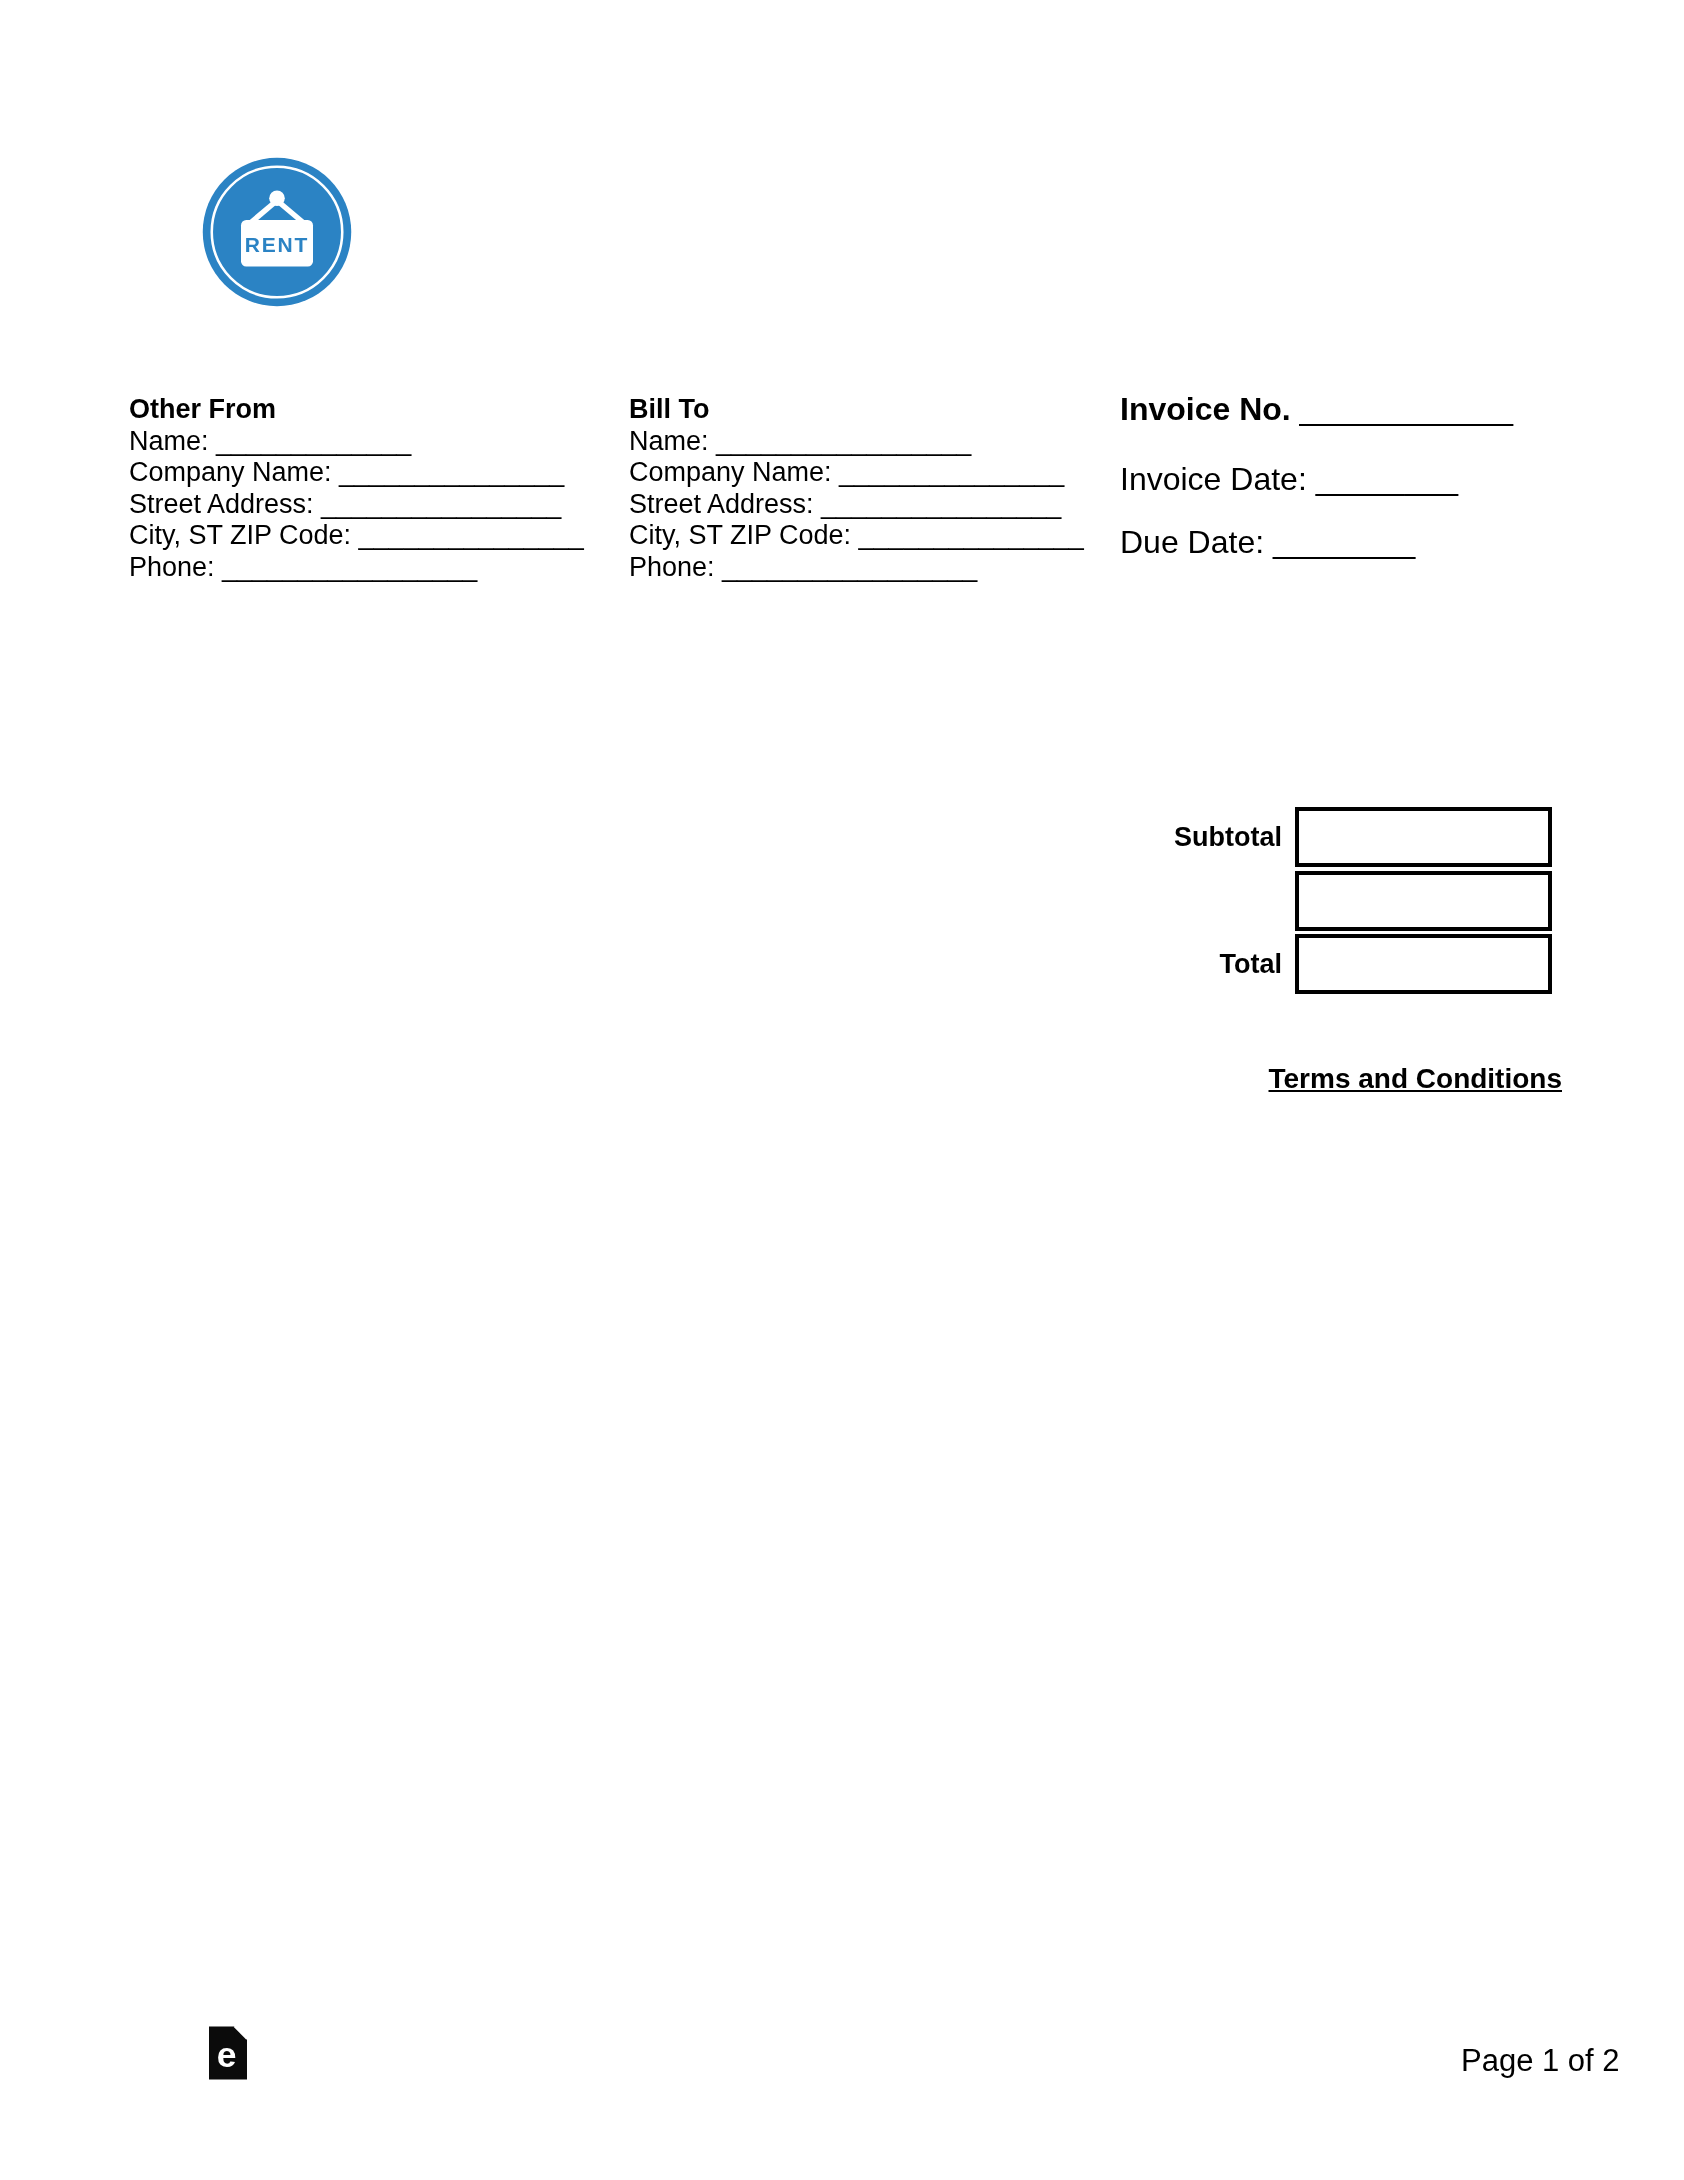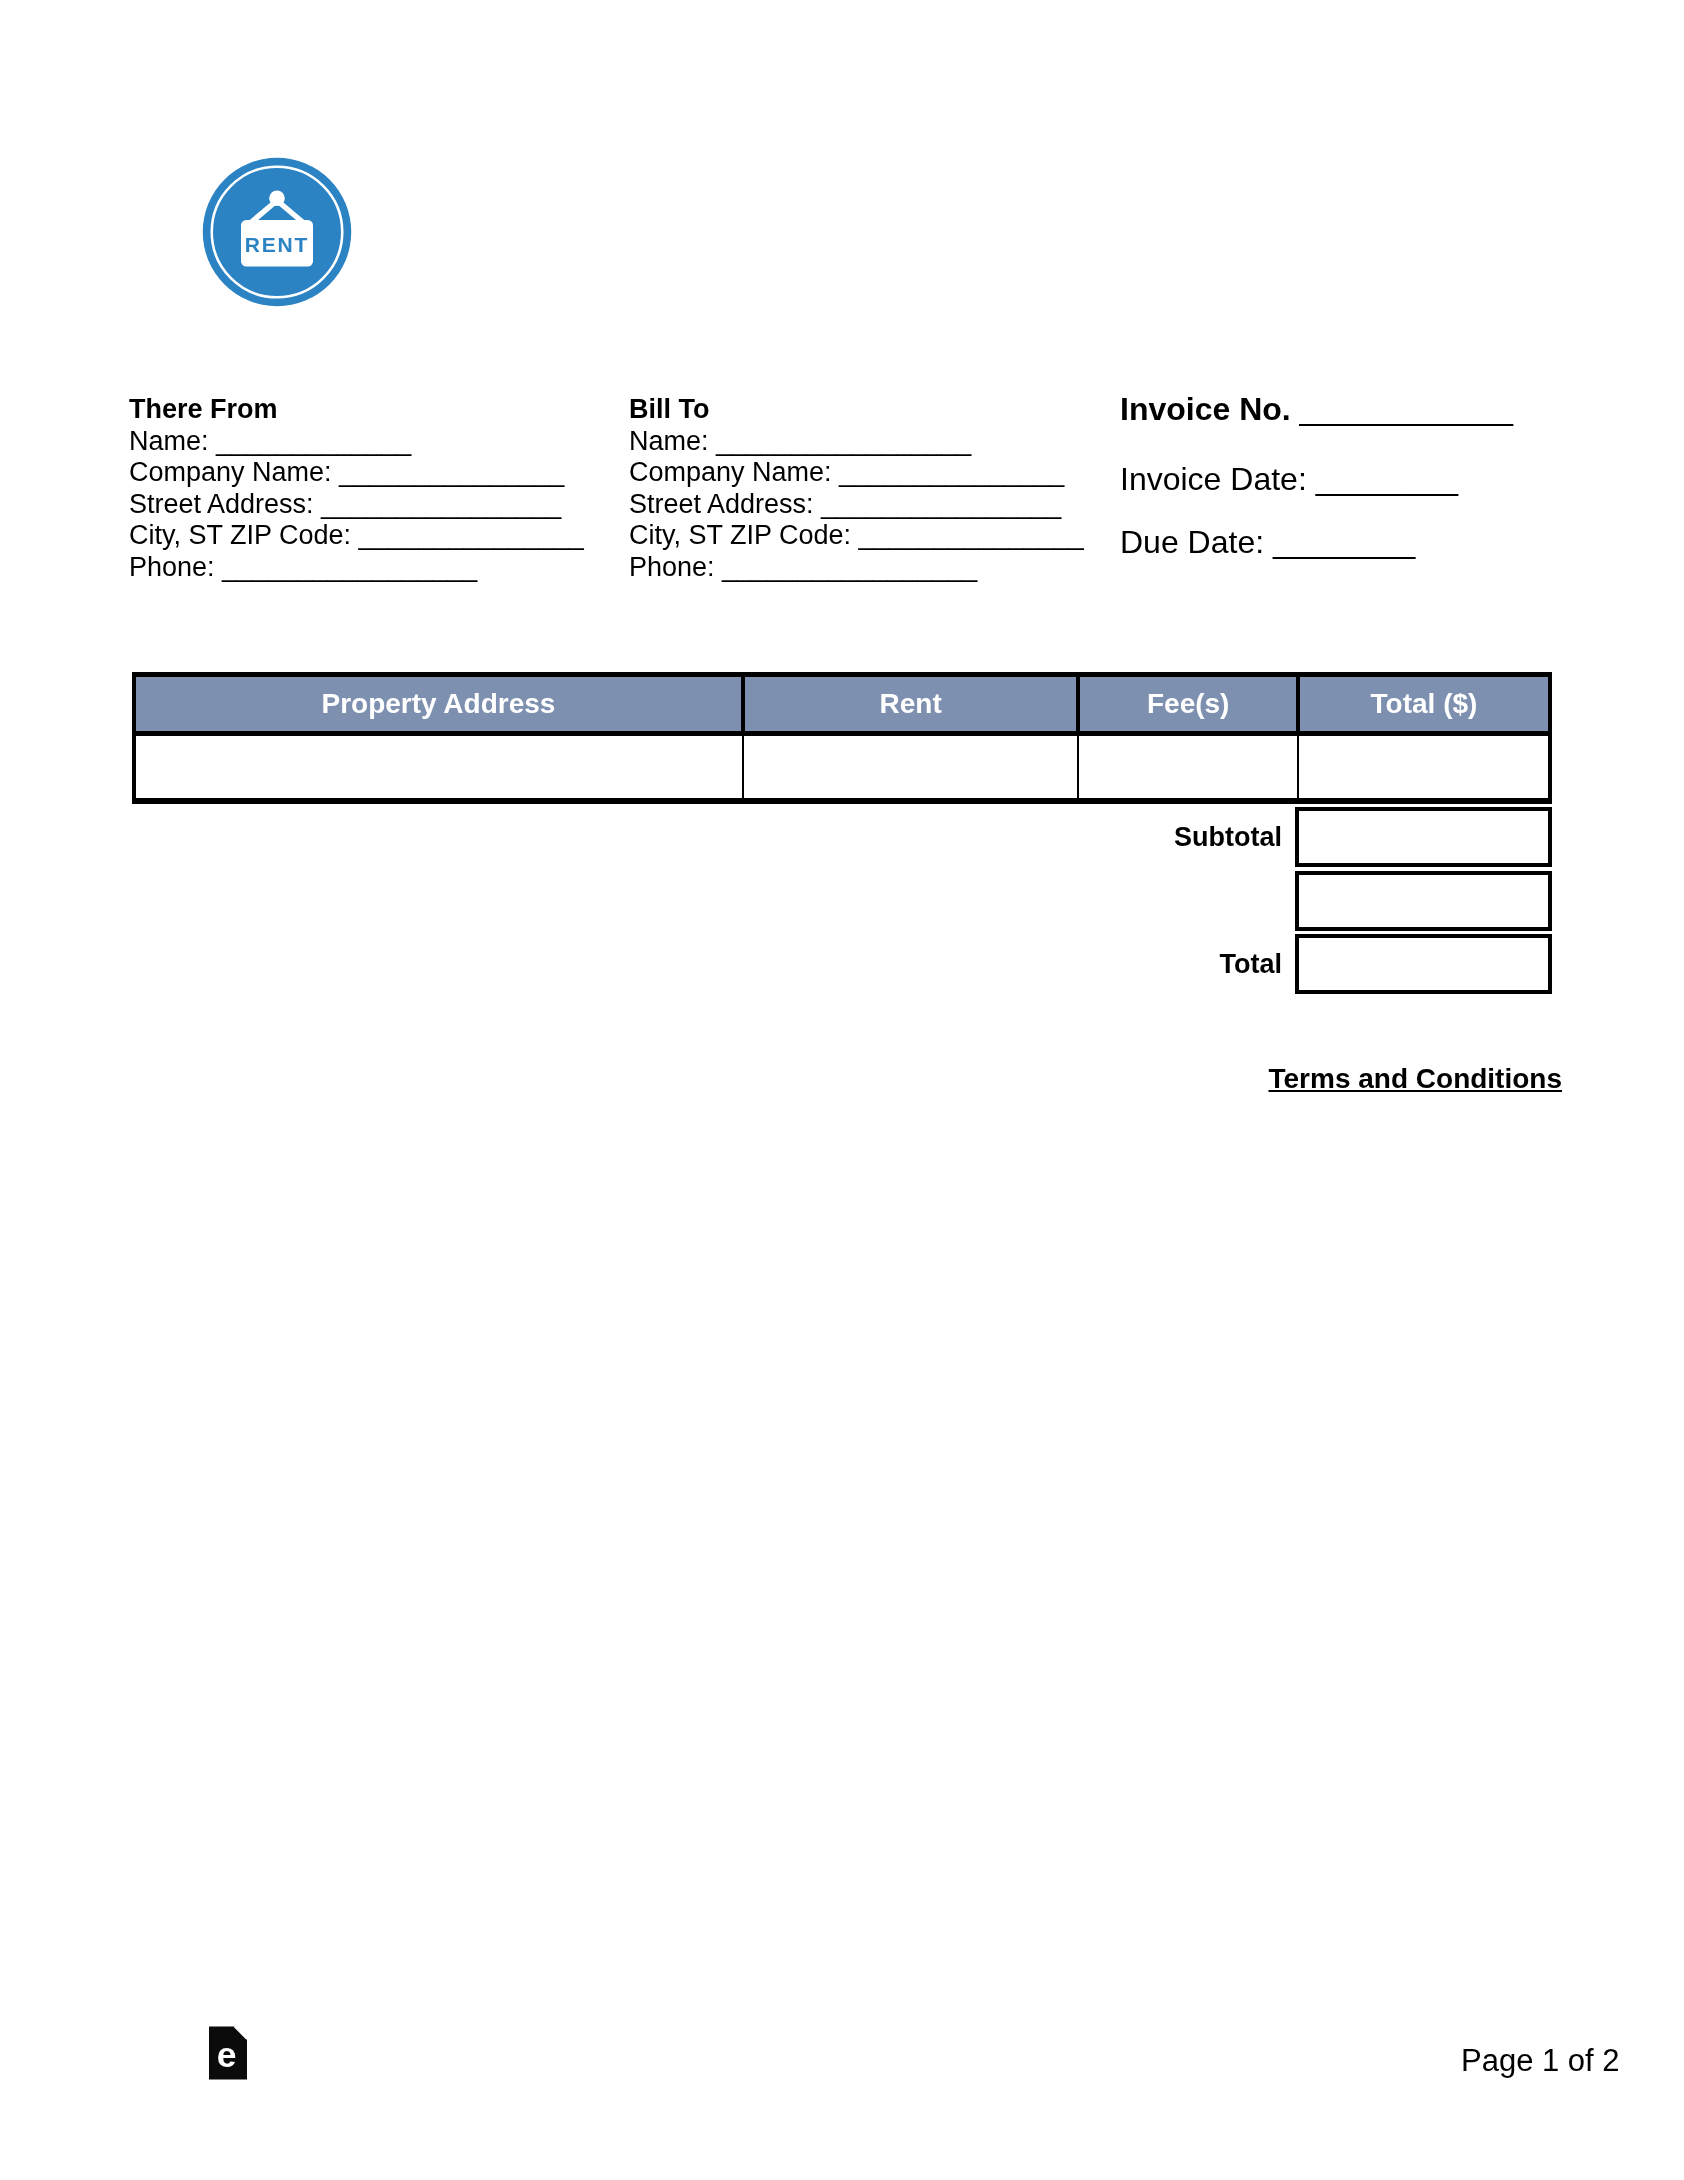--- a/index.html
+++ b/index.html
@@ -80,21 +80,21 @@
       <line x1="50" y1="29" x2="31" y2="45" stroke="#ffffff" stroke-width="3.6"></line>
       <line x1="50" y1="29" x2="69" y2="45" stroke="#ffffff" stroke-width="3.6"></line>
       <circle cx="50" cy="27.5" r="5.2" fill="#ffffff"></circle>
       <rect x="26" y="42" width="48" height="31" rx="3.5" fill="#ffffff"></rect>
       <text x="50" y="63.5" text-anchor="middle" font-family="Liberation Sans, sans-serif" font-size="14" font-weight="bold" letter-spacing="1.2" fill="#2B83C4">RENT</text>
     </svg>
   </div>
 
 
   <div class="info-block bill-from">
-    <div class="info-heading">There From</div>
+    <div class="info-heading">Other From</div>
     <div>Name: _____________</div>
     <div>Company Name: _______________</div>
     <div>Street Address: ________________</div>
     <div>City, ST ZIP Code: _______________</div>
     <div>Phone: _________________</div>
   </div>
 
   <div class="info-block bill-to">
     <div class="info-heading">Bill To</div>
     <div>Name: _________________</div>
@@ -103,44 +103,20 @@
     <div>City, ST ZIP Code: _______________</div>
     <div>Phone: _________________</div>
   </div>
 
   <div class="invoice-meta">
     <div class="meta-line-1"><span class="bold">Invoice No.</span><span> ____________</span></div>
     <div class="meta-line-2">Invoice Date: ________</div>
     <div class="meta-line-3">Due Date: ________</div>
   </div>
 
-  <table class="invoice-table">
-    <colgroup>
-        <col class="c1">
-        <col class="c2">
-        <col class="c3">
-        <col class="c4">
-      </colgroup>
-    <thead>
-      <tr>
-        <th>Property Address</th>
-        <th>Rent</th>
-        <th>Fee(s)</th>
-        <th>Total ($)</th>
-      </tr>
-    </thead>
-    <tbody>
-      <tr>
-        <td></td>
-        <td></td>
-        <td></td>
-        <td></td>
-      </tr>
-    </tbody>
-  </table>
 
   <div class="sum-label lbl-subtotal bold">Subtotal</div>
   <div class="sum-box box-subtotal"></div>
 
   <div class="sum-box box-other"></div>
 
   <div class="sum-label lbl-total bold">Total</div>
   <div class="sum-box box-total"></div>
 
   <div class="terms-heading">Terms and Conditions</div>

